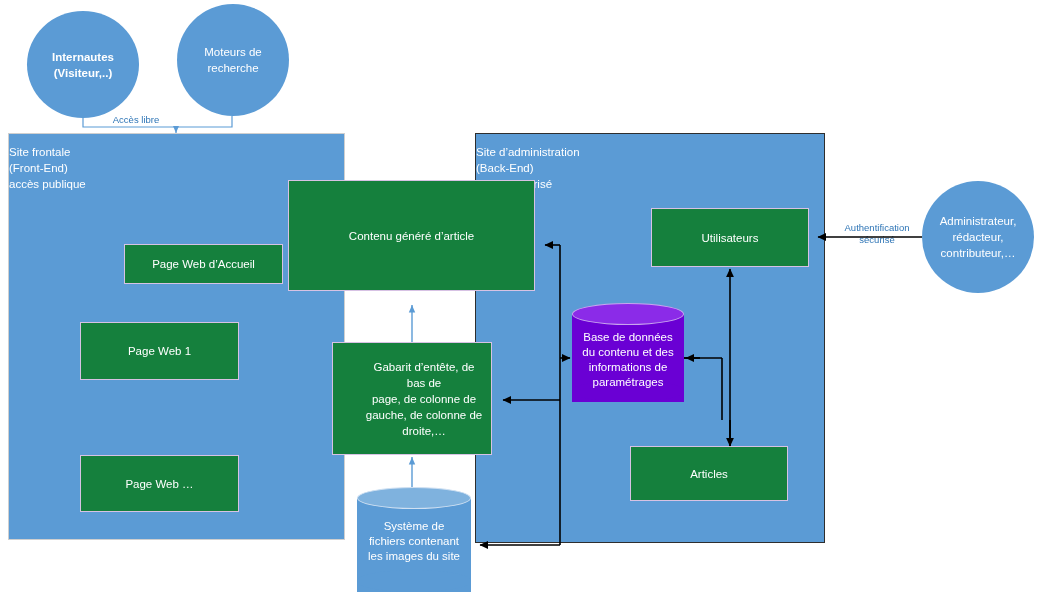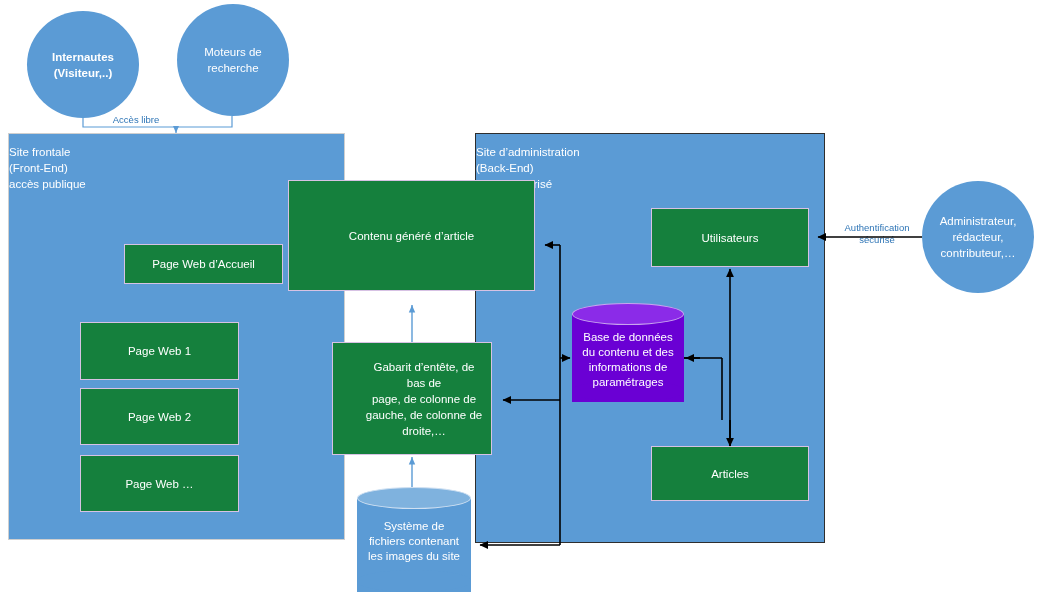--- a/index.html
+++ b/index.html
@@ -153,43 +153,40 @@
 rédacteur,
 contributeur,…</span>
   </div>
 
   <div class="pbox" style="left:80px; top:244px; width:159px; height:40px;margin-left:44px;">
     <span>Page Web d’Accueil</span>
   </div>
   <div class="pbox" style="left:80px; top:322px; width:159px; height:58px;">
     <span>Page Web 1</span>
   </div>
-  <div class="pbox" style="left:80px; top:388px; width:159px; height:57px;">
-    <span>Page Web 2</span>
-  </div>
   <div class="pbox" style="left:80px; top:455px; width:159px; height:57px;">
     <span>Page Web …</span>
   </div>
 
   <div class="pbox" style="left:288px; top:180px; width:247px; height:111px;text-align:right;">
     <span>Contenu généré d’article</span>
   </div>
 
   <div class="pbox" style="left:332px; top:342px; width:160px; height:113px;padding-left:30px;">
     <span>Gabarit d’entête, de bas de
 page, de colonne de
 gauche, de colonne de
 droite,…</span>
   </div>
 
   <div class="pbox" style="left:651px; top:208px; width:158px; height:59px;">
     <span>Utilisateurs</span>
   </div>
 
-  <div class="pbox" style="left:651px; top:446px; width:158px; height:55px;">
+  <div class="pbox" style="left:630px; top:446px; width:158px; height:55px;">
     <span>Articles</span>
   </div>
 
   <div class="cyl db-purple" style="left:572px; top:303px; width:112px; height:110px;padding-left:29px;">
     <div class="body" style="top:11px; height:88px;"></div>
     <div class="bottomcap" style="top:77px; height:22px;"></div>
     <div class="top" style="top:0px; height:22px;"></div>
     <div class="label" style="top:27px;">Base de données
 du contenu et des
 informations de

